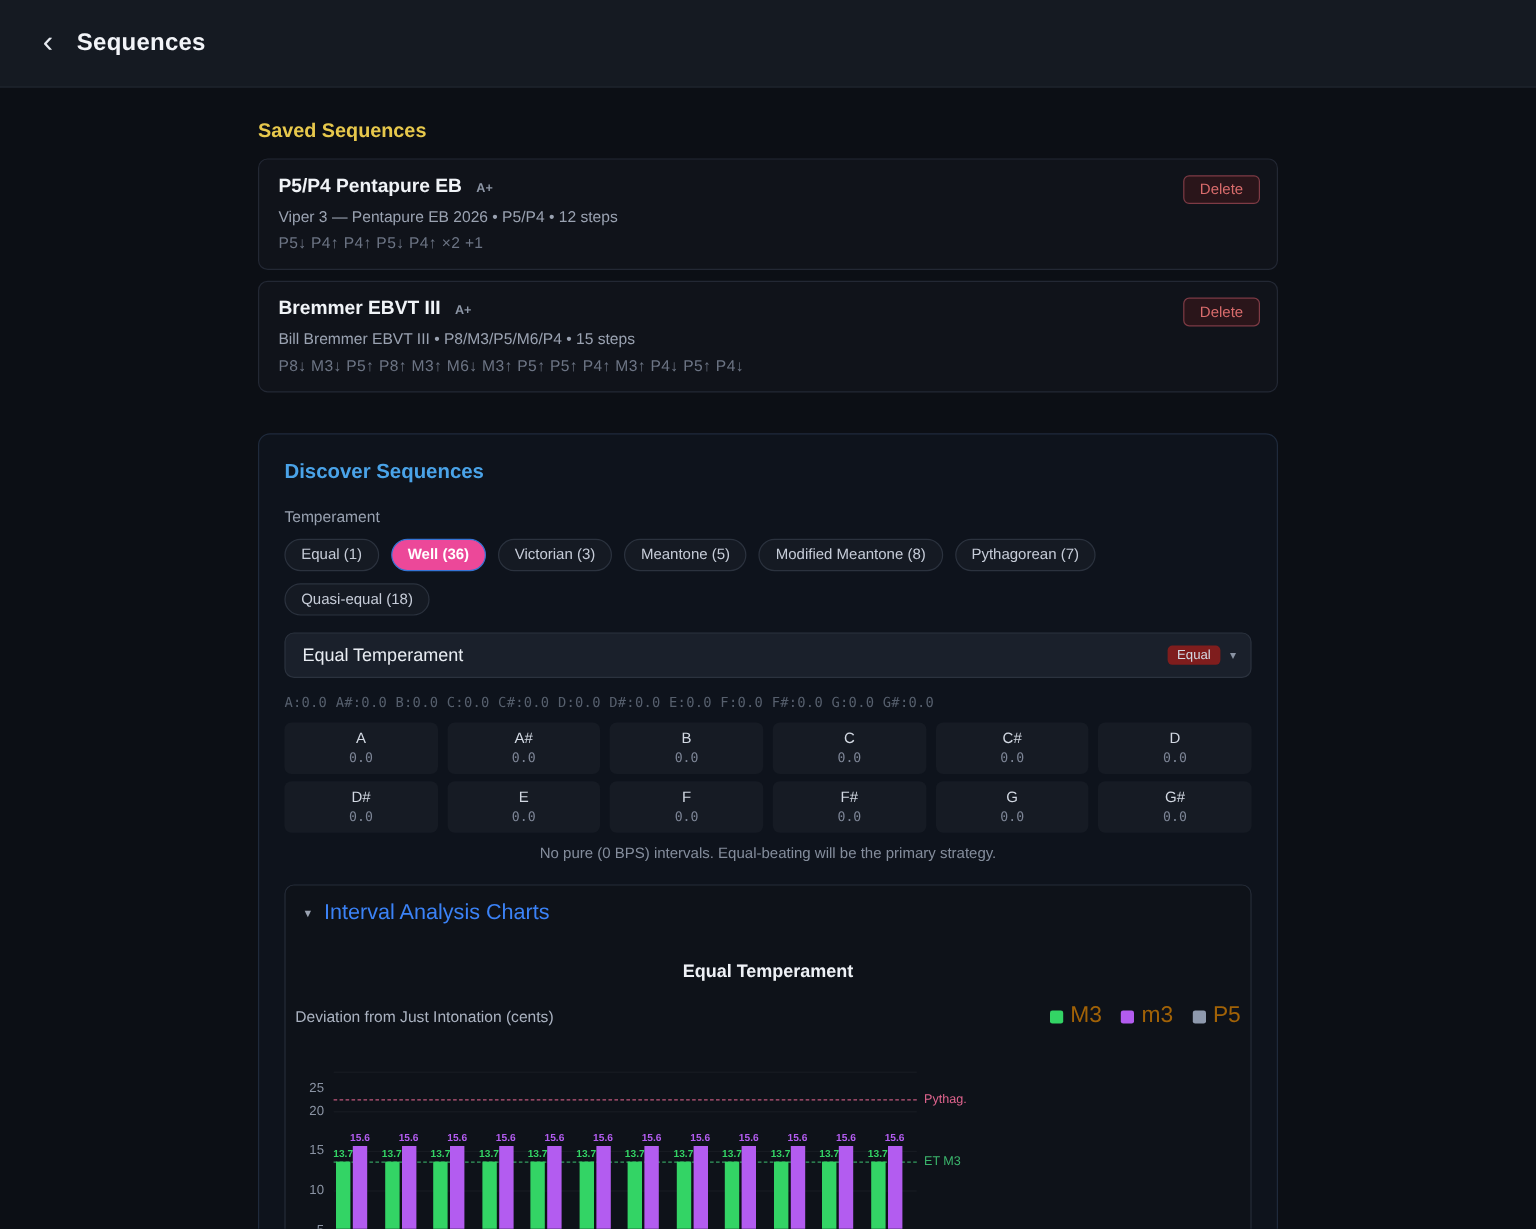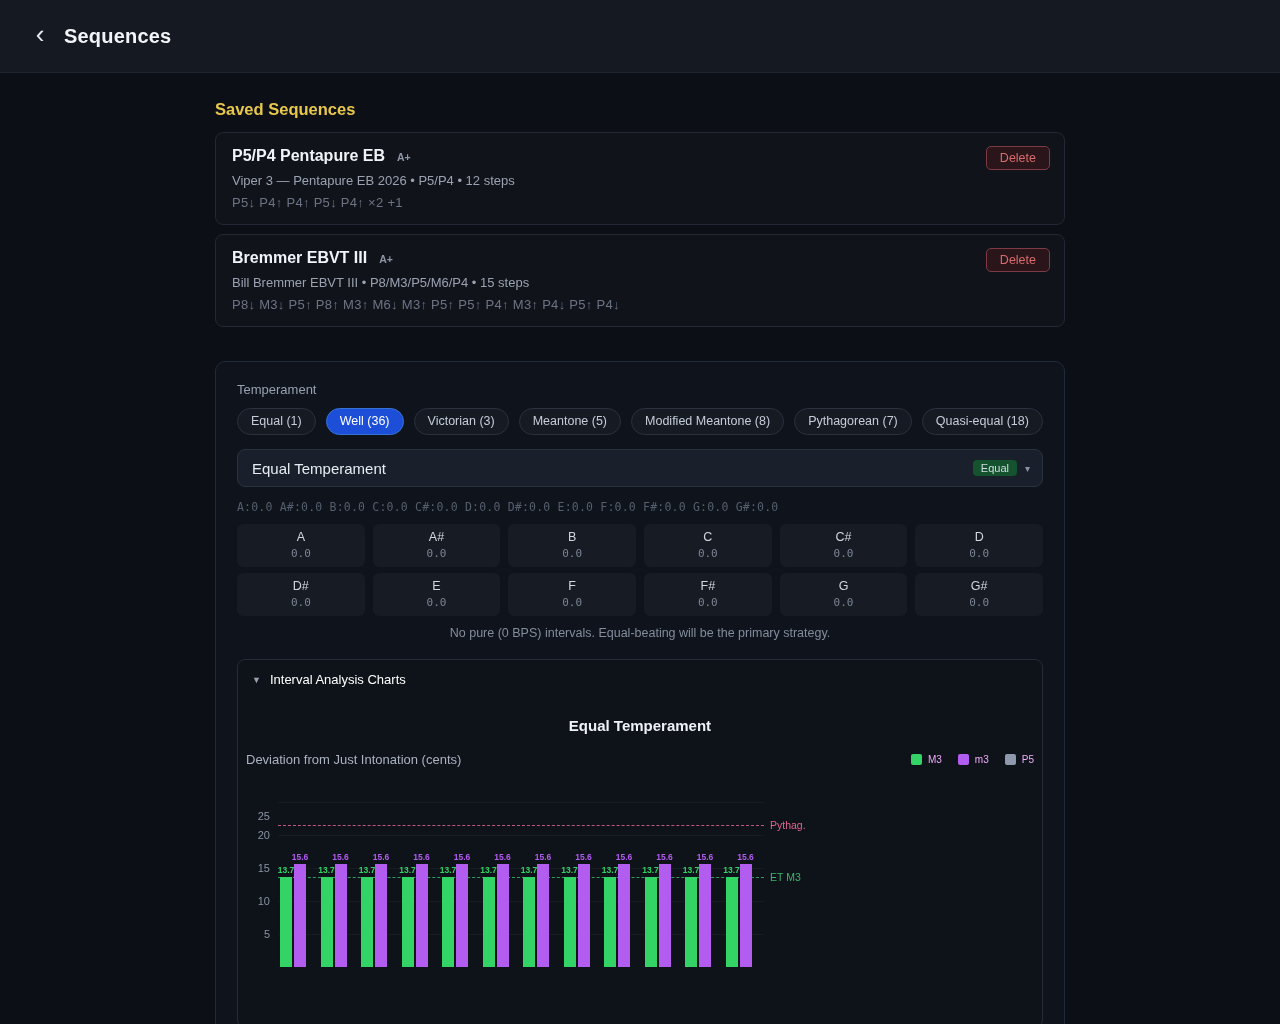--- a/index.html
+++ b/index.html
@@ -52,57 +52,57 @@
     padding:20px 21px 24px;
   }
   .discover-heading { color:#4aa3e8; font-size:17px; font-weight:700; line-height:21px; margin-bottom:20px; }
   .temp-label { font-size:13px; color:#98a1b0; line-height:16px; margin-bottom:10px; }
 
   .chips { display:flex; gap:10px; margin-bottom:14px; flex-wrap:wrap; }
   .chip {
     padding:5px 13px; border-radius:15px; border:1px solid #2b323e; background:#151a23;
     color:#c6ccd8; font-size:12.5px; cursor:pointer; font-family:inherit; line-height:15px;
   }
-  .chip.selected { background:#1d4ed8; border-color:#3574d4; color:#fff; font-weight:400; }
+  .chip.selected { background:#ec4899; border-color:#3574d4; color:#fff; font-weight:700; }
 
   .select {
     height:38px; background:#1a202b; border:1px solid #2b323e; border-radius:8px;
     display:flex; align-items:center; justify-content:space-between; padding:0 12px 0 14px;
     cursor:pointer; margin-bottom:13px;
   }
   .select-value { font-size:15px; color:#e8ecf2; }
   .select-right { display:flex; align-items:center; gap:8px; }
   .select-badge {
-    background:#14532d; color:#d4dae4; font-size:11px; padding:2px 8px; border-radius:4px;
+    background:#7f1d1d; color:#d4dae4; font-size:11px; padding:2px 8px; border-radius:4px;
   }
   .select-caret { color:#8a93a3; font-size:10px; }
 
   .offsets-line { font-size:11.5px; color:#565f6d; line-height:14px; margin:2px 0 10px; letter-spacing:.2px; }
 
   .tile-grid { display:grid; grid-template-columns:repeat(6,1fr); gap:6px 8px; margin-bottom:9px; }
   .tile { background:#161b24; border-radius:6px; text-align:center; padding:6px 0 7px; }
   .tile-name { font-size:12.5px; color:#d2d8e2; font-weight:500; margin-bottom:3px; }
   .tile-val { font-size:11px; color:#7d8596; font-family:"DejaVu Sans Mono",monospace; }
 
   .strategy-note { font-size:12.5px; color:#848d9c; line-height:16px; margin:4px 0 18px;text-align:center; }
 
   
   .panel { border:1px solid #252c38; border-radius:8px; background:#0e1219; }
   .panel-header { display:flex; align-items:center; gap:9px; padding:12px 14px; cursor:pointer; }
   .panel-caret { color:#9aa2b1; font-size:9px; }
-  .panel-title { font-size:13px; color:#ffffff; }
+  .panel-title { font-size:18px; color:#3b82f6; }
 
   .chart { padding:4px 6px 0; }
   .chart-title { text-align:center; font-size:15px; font-weight:700; color:#eef1f6; margin:14px 0 18px; }
   .chart-meta { display:flex; justify-content:space-between; align-items:center; padding:0 2px; margin-bottom:20px; }
   .chart-subtitle { font-size:13px; color:#aab2c0; }
   .chart-legend { display:flex; gap:16px; align-items:center; }
   .legend-item { display:flex; gap:6px; align-items:center; cursor:pointer; }
   .legend-swatch { width:11px; height:11px; border-radius:2px; display:inline-block; }
-  .legend-name { font-size:10px; color:#f0abfc; }
+  .legend-name { font-size:19px; color:#a16207; }
 
   .chart-body { display:flex; margin-top:4px; }
   .y-axis { width:34px; position:relative; height:240px; flex:none; }
   .ytick { position:absolute; right:8px; font-size:11px; color:#8a93a3; line-height:14px; }
   .plot { position:relative; height:240px; width:560px; }
   .gridline { position:absolute; left:0; width:486px; height:1px; background:rgba(255,255,255,0.04); }
   .refline { position:absolute; left:0; width:486px; border-top:1.5px dashed; opacity:.85; }
   .ref-label { position:absolute; left:492px; font-size:10.5px; line-height:14px; }
   .bar { position:absolute; }
   .bar-label { position:absolute; width:28px; text-align:center; font-size:8.5px; font-weight:700; line-height:11px; }
@@ -133,20 +133,21 @@
     <button class="delete-btn">Delete</button>
     <div class="card-title-row">
       <span class="card-title">Bremmer EBVT III</span>
       <span class="grade-badge">A+</span>
     </div>
     <div class="card-sub">Bill Bremmer EBVT III • P8/M3/P5/M6/P4 • 15 steps</div>
     <div class="card-steps">P8↓ M3↓ P5↑ P8↑ M3↑ M6↓ M3↑ P5↑ P5↑ P4↑ M3↑ P4↓ P5↑ P4↓</div>
   </div>
 
   <div class="discover">
+    <div class="discover-heading">Discover Sequences</div>
     <div class="temp-label">Temperament</div>
 
     <div class="chips">
         <button class="chip">Equal (1)</button>
         <button class="chip selected">Well (36)</button>
         <button class="chip">Victorian (3)</button>
         <button class="chip">Meantone (5)</button>
         <button class="chip">Modified Meantone (8)</button>
         <button class="chip">Pythagorean (7)</button>
         <button class="chip">Quasi-equal (18)</button>

